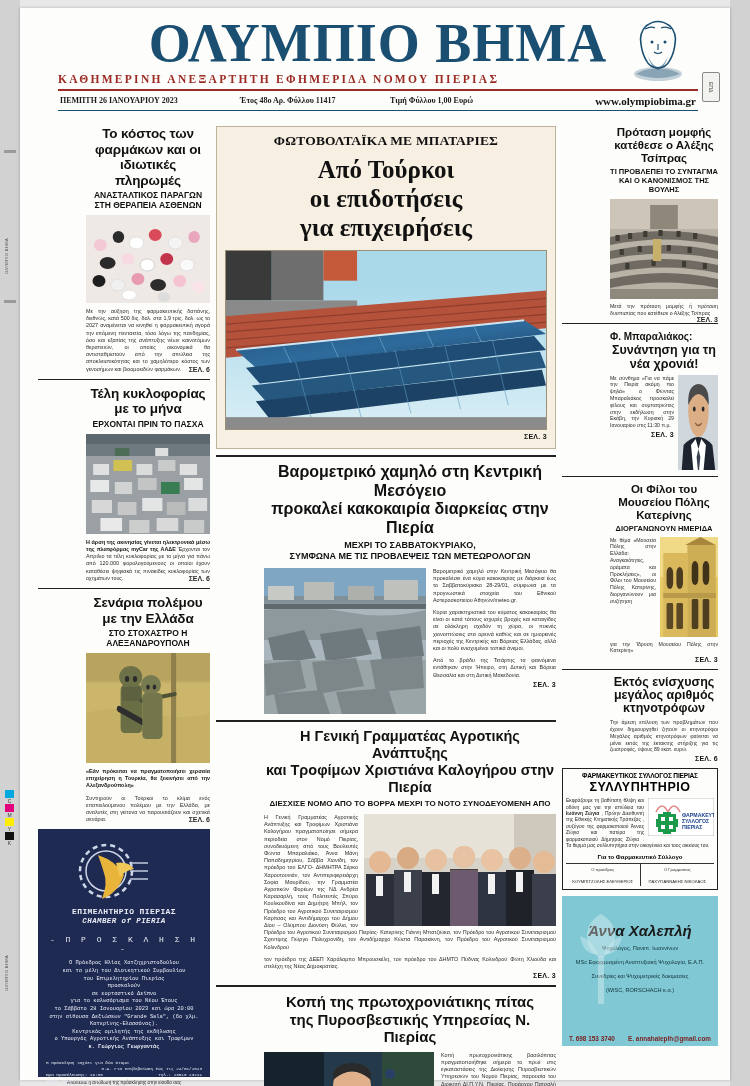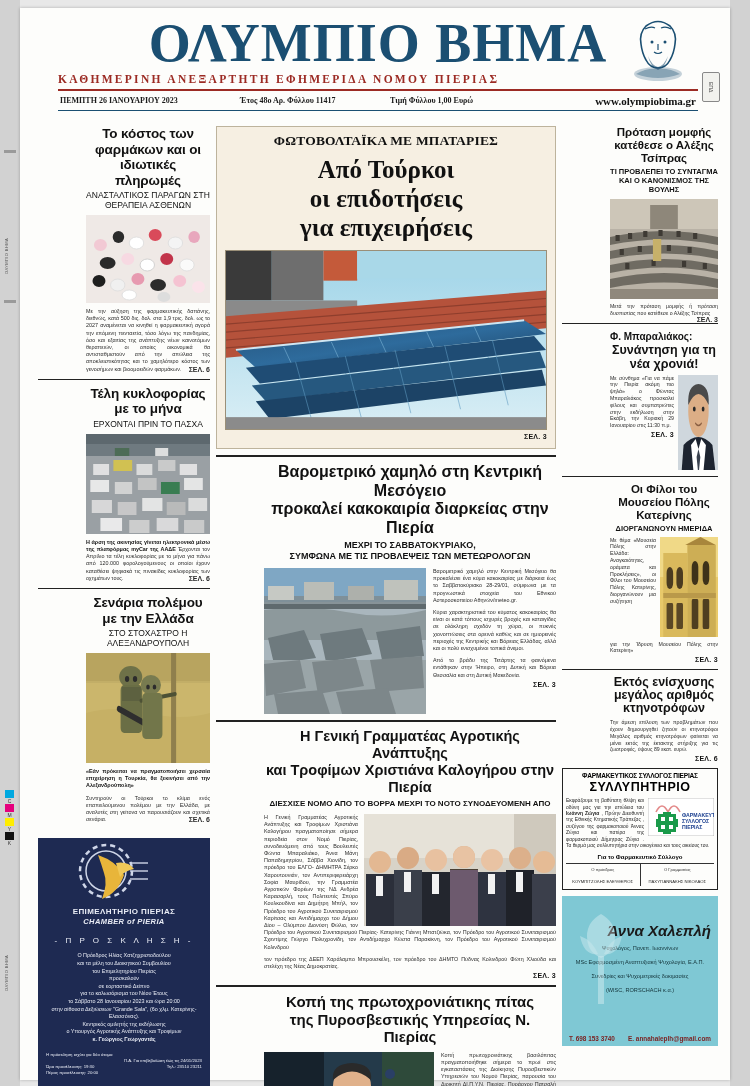--- a/index.html
+++ b/index.html
@@ -102,21 +102,21 @@
   .hr-thin { height: 1px; background: #222; margin: 6px 0 6px 0; }
   .hr-thick { height: 2px; background: #222; margin: 6px 0 6px 0; }
 
   
   .art { margin-bottom: 4px; padding-left: 48px; }
   .art h2 {
     font-size: 13.5px; line-height: 15.5px; font-weight: bold;
     text-align: center; color: #111; letter-spacing: -.1px;
   }
   .art h3 {
-    font-size: 8.5px; line-height: 10px; font-weight: normal;
+    font-size: 8.5px; line-height: 10px; font-weight: bold;
     text-align: center; color: #111; margin-top: 2px;
   }
   .photo { width: 100%; margin-top: 5px; position: relative; overflow:hidden; }
   .body-txt {
     font-size: 5.4px; line-height: 7.2px; color: #2a2a2a; text-align: justify;
     margin-top: 5px;
   }
   .body-txt b { color: #111; }
   .sel {
     font-size: 7px; font-weight: bold; color: #111; text-align: right;
@@ -155,22 +155,22 @@
   
   .ph { width:100%; height:100%; display:block; }
 
   
   .r-h2 { font-size: 11.5px; line-height:13px; font-weight:bold; text-align:center; color:#111;}
   .r-h3 { font-size: 7.5px; line-height: 9px; font-weight:bold; text-align:center; color:#111; margin-top:2px;}
   .r-body { font-size: 5.2px; line-height: 6.8px; color:#2a2a2a; text-align:justify; margin-top:4px;}
 
   
   .chamber {
-    background: #1e2a52; color: #e9ecf5; padding: 3px 8px 6px 8px;
-    text-align: center; margin-top: 15px; height: 248px; position: relative;
+    background: #1e2a52; color: #e9ecf5; padding: 12px 8px 6px 8px;
+    text-align: center; margin-top: 6px; height: 248px; position: relative; font-family: Liberation Mono, monospace;
   }
   .chamber .logo { height: 62px; margin-bottom: 4px; position:relative;}
   .chamber .t1 { font-size: 8px; font-weight: bold; letter-spacing: .4px; }
   .chamber .t2 { font-size: 7.5px; font-style: italic; font-weight: bold; letter-spacing:.4px; margin-top:1px;}
   .chamber .t3 { font-size: 8px; letter-spacing: 3px; margin-top: 10px; }
   .chamber .bd { font-size: 5.4px; line-height: 7.6px; margin-top: 7px; }
   .chamber .bd .nm { font-weight: bold; }
   .chamber .foot { font-size: 4.3px; line-height:6px; text-align:left; margin-top:8px; border-top:1px solid #4a5madd;}
   .chamber .foot-row { display:flex; justify-content:space-between;}
   .chamber-caption { font-size:4.6px; text-align:center; color:#222; margin-top:3px;}
@@ -182,21 +182,21 @@
   .obit .obody { font-size: 4.9px; line-height: 6.4px; text-align: justify; margin-top: 4px; color:#222;}
   .obit .ocross { float: right; width: 66px; height: 38px; margin: 0 0 2px 4px; position: relative;}
   .obit .ofor { font-size: 6px; font-weight:bold; text-align:center; margin-top:5px;}
   .obit .sigs { display:flex; border-top:1px solid #333; margin-top:3px;}
   .obit .sig { flex:1; text-align:center; padding:3px 1px 2px 1px; font-size:4.2px; color:#333;}
   .obit .sig:first-child { border-right:1px solid #333;}
   .obit .sig .nm { font-size:4.2px; margin-top:7px; color:#222;}
 
   
   .tealad { background:#7fc8d4; margin-top:6px; padding:8px 7px 5px 7px; position:relative; height:150px;}
-  .tealad .nm { font-size: 15px; font-weight:bold; font-style:italic; color:#1a1a1a; text-align:right; margin-top:18px;}
+  .tealad .nm { font-size: 15px; font-weight:bold; font-style:italic; color:#1a1a1a; text-align:center; margin-top:18px;}
   .tealad .ln { font-size:5.6px; color:#14343a; text-align:center; margin-top:5px; line-height:9px;}
   .tealad .contact { position:absolute; left:0; bottom:4px; width:100%; display:flex; justify-content:space-between; padding:0 7px; font-size:6.4px; font-weight:bold; color:#7a1f1f;}
   .tealad .treelogo { position:absolute; left:6px; top:14px; width:66px; height:96px; opacity:.55;}
 </style>
 </head>
 <body>
 
 <div class="page">
 
   <div class="spine">

